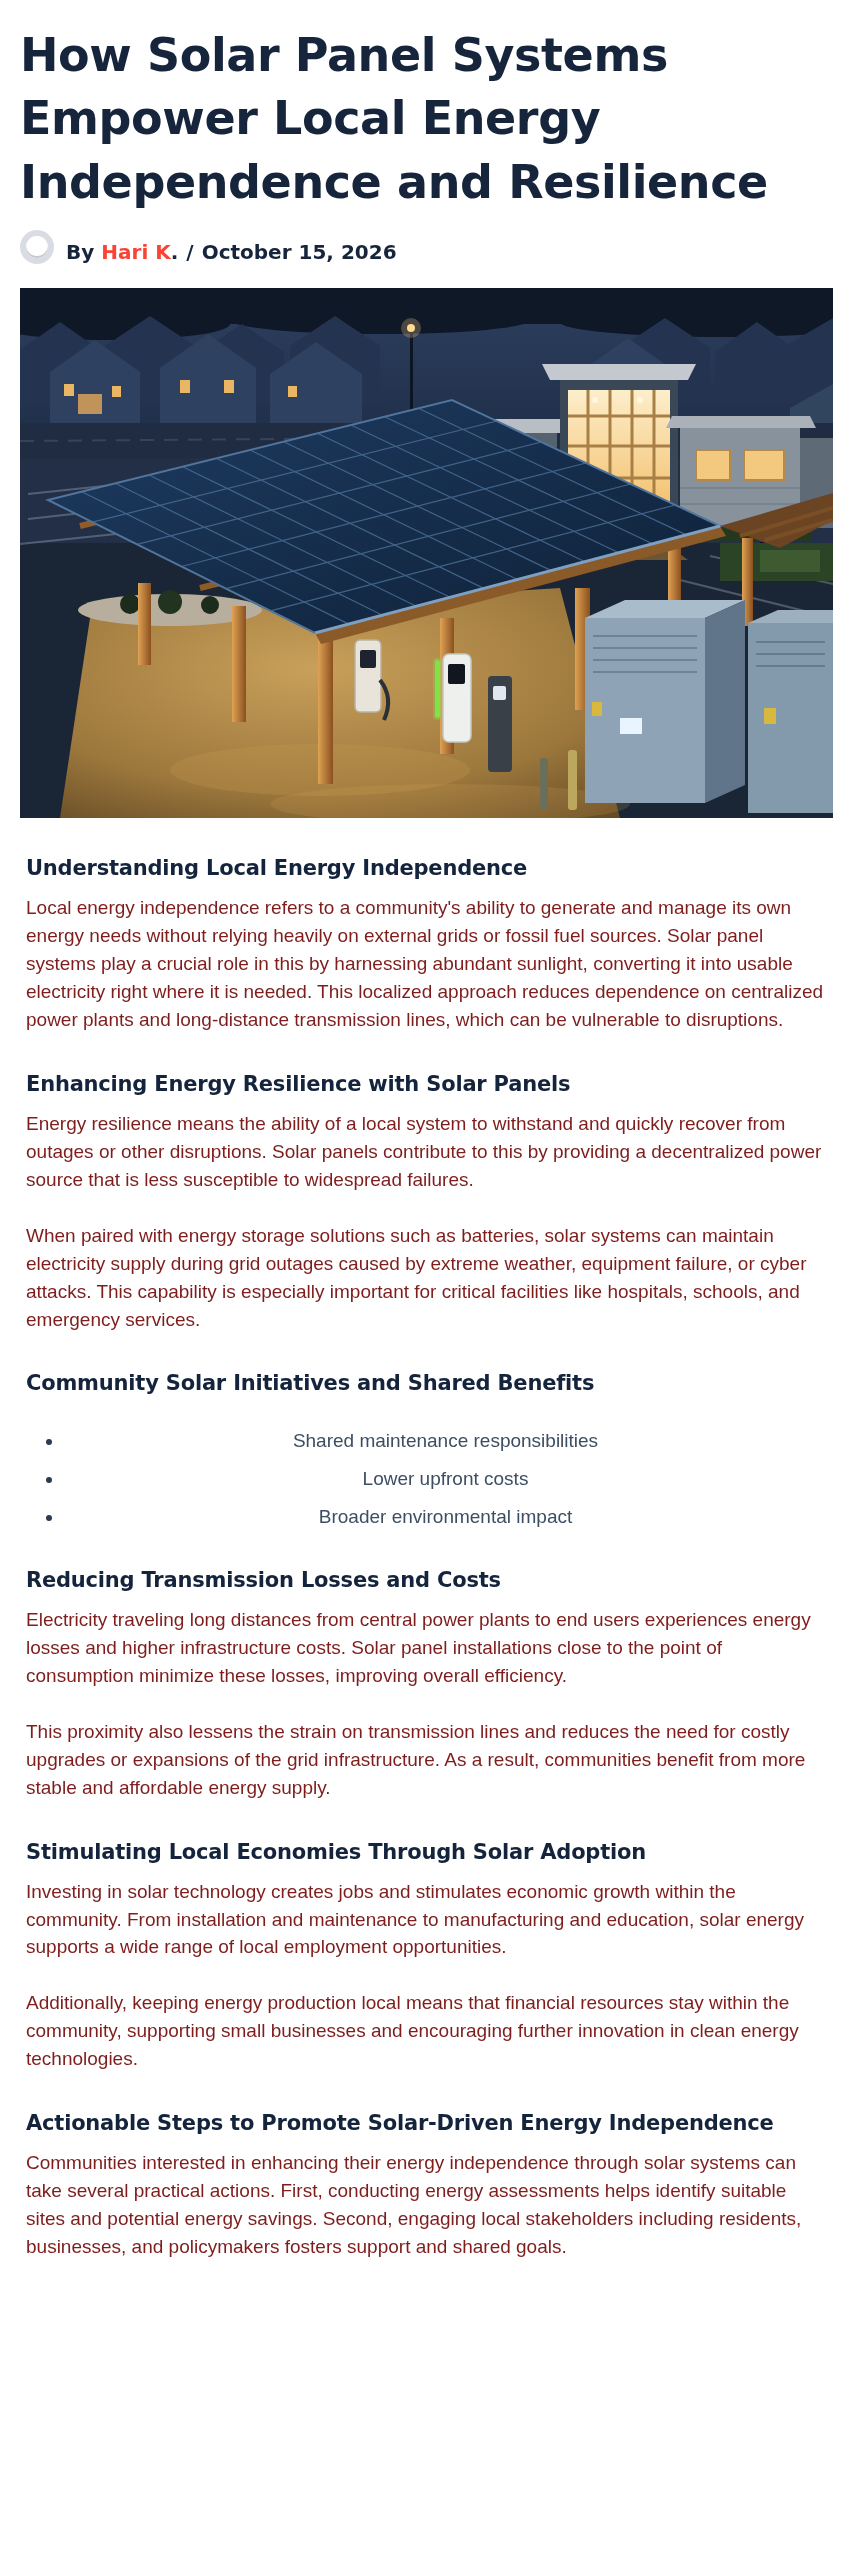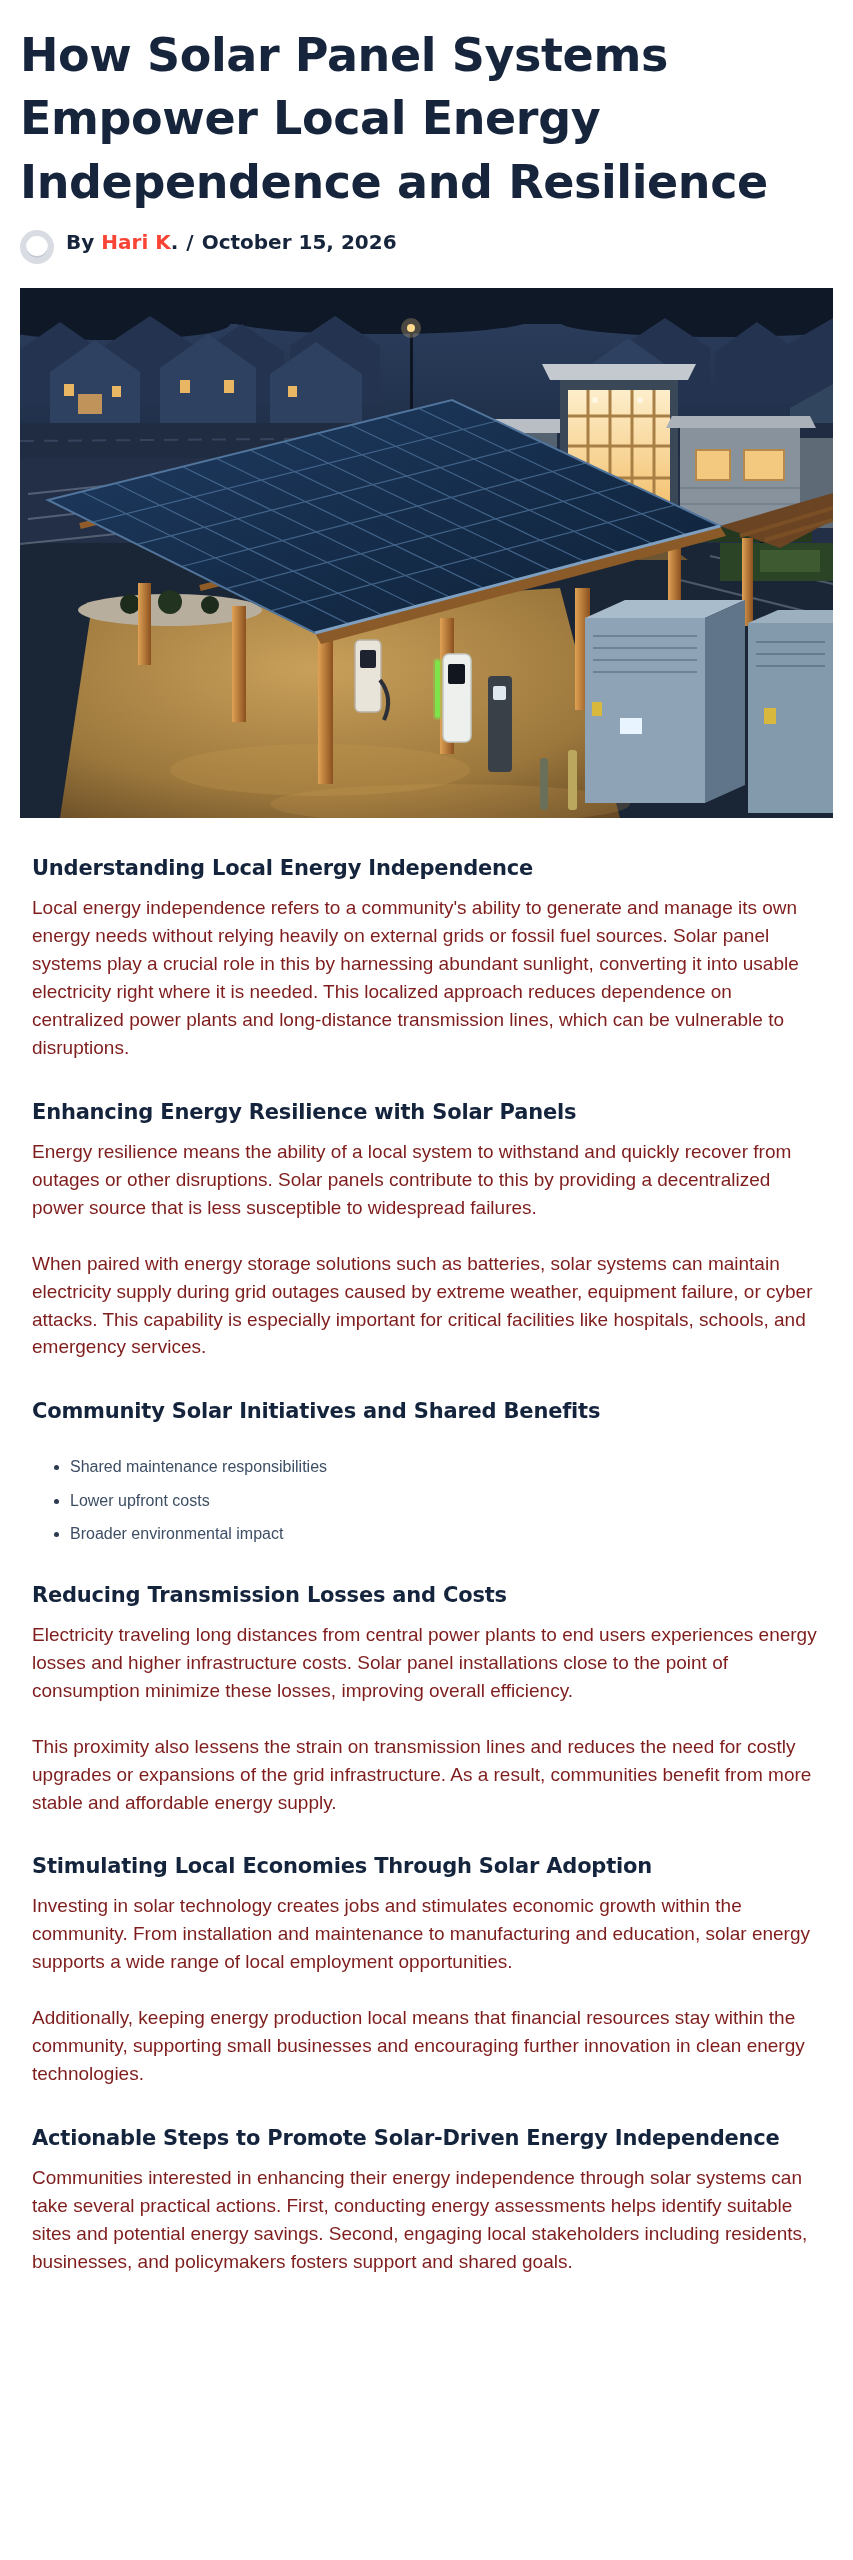--- a/index.html
+++ b/index.html
@@ -3,41 +3,41 @@
 <meta charset="utf-8">
 <style>
   html,body{margin:0;padding:0;background:#ffffff;}
   body{width:853px;font-family:"Liberation Sans",sans-serif;-webkit-font-smoothing:antialiased;}
   .page{padding:24px 20px 30px 20px;}
   h1{
     font-family:"DejaVu Sans",sans-serif;
     font-size:46px;line-height:1.38;letter-spacing:-0.4px;
     font-weight:800;color:#16253c;margin:0 0 16px 0;max-width:770px;
   }
-  .byline{display:flex;align-items:flex-start;margin:0 0 24px 0;
+  .byline{display:flex;align-items:flex-end;margin:0 0 24px 0;
     font-family:"DejaVu Sans",sans-serif;font-weight:700;font-size:20px;color:#16253c;}
   .avatar{width:34px;height:34px;border-radius:50%;background:#ffffff;
     border:6px solid #d9dde3;box-sizing:border-box;margin-right:12px;flex:0 0 auto;
     box-shadow:inset 0 -2px 0 #c3c9d2;}
   .byline .by{margin-right:7px;}
   .byline .author{color:#f94334;text-decoration:none;cursor:pointer;}
   .byline .period{color:#16253c;}
   .byline .sep{margin:0 8px;}
   .hero{margin:0 0 34px 0;}
   .hero svg{display:block;width:813px;height:530px;}
   h2{
     font-family:"DejaVu Sans",sans-serif;
     font-size:21px;font-weight:700;color:#15243d;letter-spacing:-0.2px;
     margin:38px 0 14px 0;
   }
   p{font-size:19px;line-height:1.47;color:#7f1d1d;margin:0 0 28px 0;max-width:812px;}
   ul{margin:32px 0 28px 0;padding:0 0 0 38px;}
-  li{font-size:16px;line-height:1.45;color:#3d4e64;margin:0 0 10px 0;}
+  li{font-size:19px;line-height:1.45;color:#3d4e64;margin:0 0 10px 0;text-align:center;}
   li::marker{color:#2b3a50;}
-  section{margin:12px;}
+  section{margin:6px;}
 </style>
 </head>
 <body>
 
 <div class="page">
 
   <h1>How Solar Panel Systems Empower Local Energy Independence and Resilience</h1>
 
   <div class="byline">
     <span class="avatar"></span>

